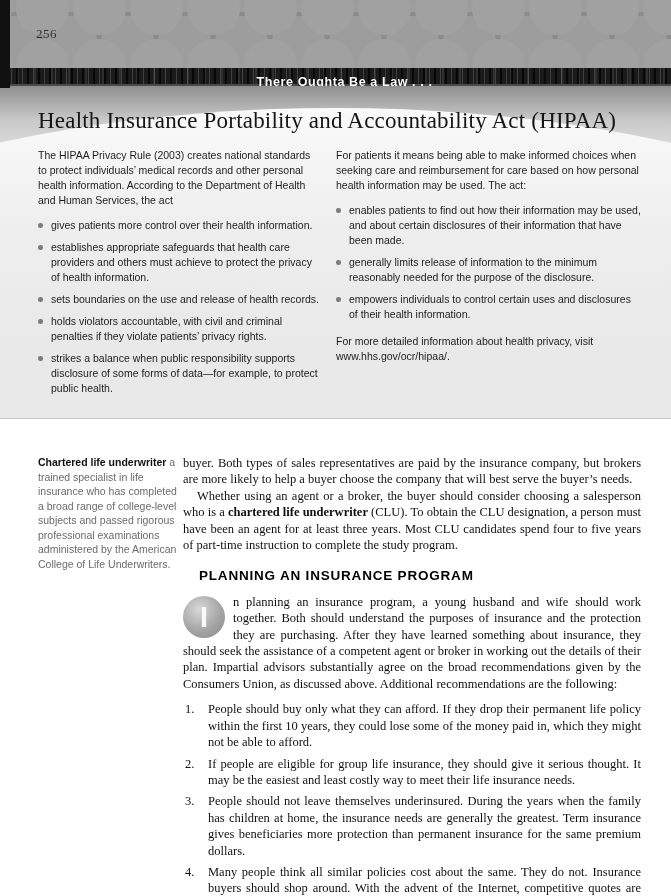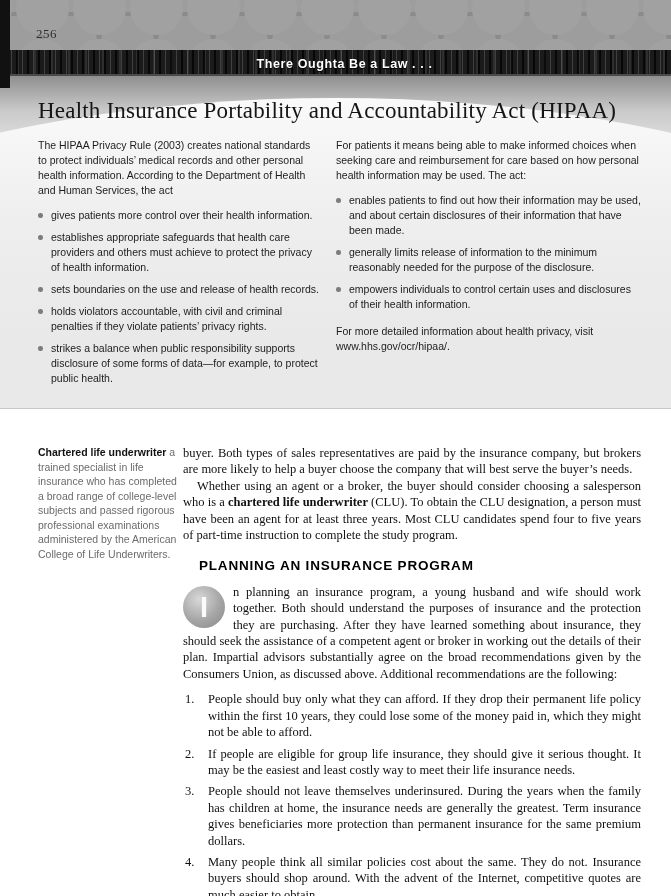--- a/index.html
+++ b/index.html
@@ -2,34 +2,34 @@
 <html><head>
 <meta charset="utf-8">
 <style>
   * { margin:0; padding:0; box-sizing:border-box; }
   html,body { width:671px; height:896px; background:#ffffff; overflow:hidden; }
   body { font-family:"Liberation Serif", serif; color:#1a1a1a; }
   .page { width:671px; height:896px; position:relative; background:#ffffff; }
 
   
   .top-band {
-    position:relative; height:50px;
+    position:relative; height:68px;
     background-color:#8b8b8b;
     background-image:
       radial-gradient(circle, #a1a1a1 0 26px, rgba(0,0,0,0) 27px),
       radial-gradient(circle, #9d9d9d 0 26px, rgba(0,0,0,0) 27px);
     background-size:57px 57px, 57px 57px;
     background-position:14px -20px, 42px 14px;
   }
   .left-strip { position:absolute; left:0; top:0; width:10px; height:88px; background:#111; z-index:5; }
   .page-number { position:absolute; left:36px; top:26px; font-size:13px; color:#2e2e2e; letter-spacing:.5px; }
 
   
   .banner {
-    position:relative; height:26px; line-height:26px; text-align:center;
+    position:relative; height:18px; line-height:26px; text-align:center;
     background-color:#1b1b1b;
     background-image:
       repeating-linear-gradient(90deg, rgba(160,160,160,.28) 0 1px, transparent 1px 5px, rgba(0,0,0,.75) 5px 7px, transparent 7px 11px),
       repeating-linear-gradient(90deg, rgba(220,220,220,.10) 0 2px, transparent 2px 17px);
     border-bottom:2px solid #4a4a4a;
     padding-left:18px;
   }
   .banner span {
     font-family:"Liberation Sans", sans-serif; font-weight:bold; font-size:12.5px;
     color:#ffffff; letter-spacing:.6px;

